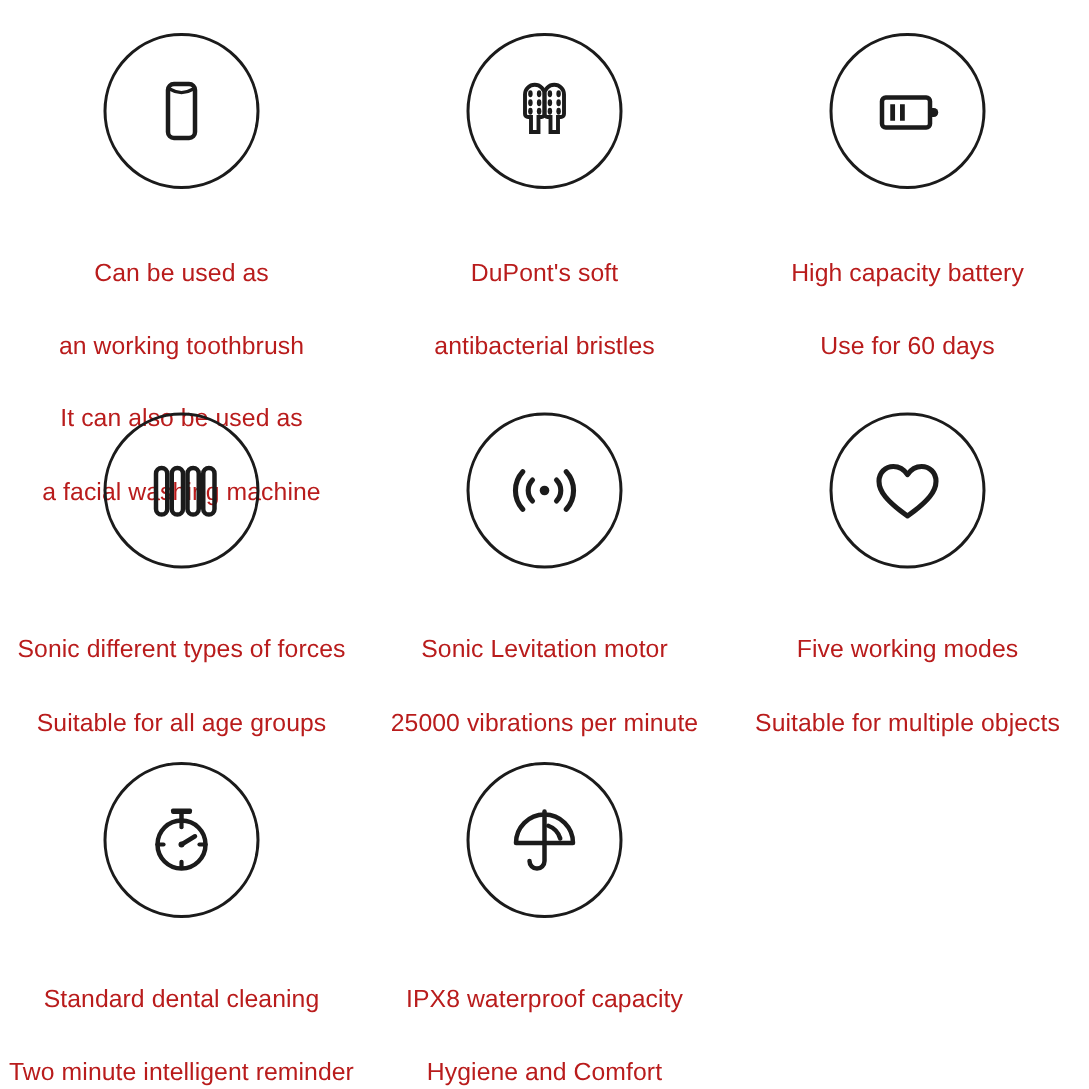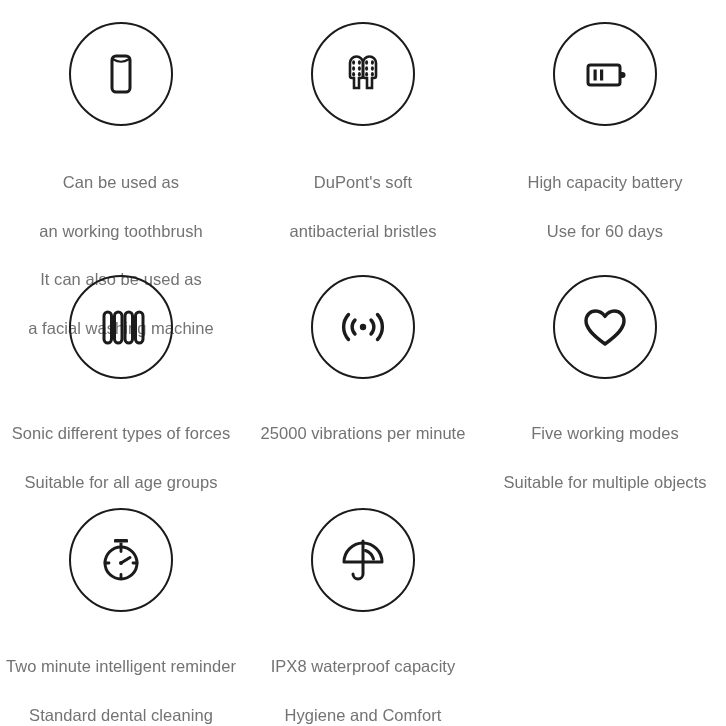--- a/index.html
+++ b/index.html
@@ -41,21 +41,21 @@
     flex: 0 0 auto;
   }
   .icon-circle svg {
     display: block;
   }
   .caption {
     margin-top: 20px;
     text-align: center;
     font-size: 16.5px;
     line-height: 1.47;
-    color: #737373;
+    color: #b91c1c;
     letter-spacing: 0.05px;
     white-space: pre-line;
     padding: 0 4px;
   }
   .caption-line {
     display: block;
   }
   
   .row-2 .caption { margin-top: 18px; }
   .row-3 .caption { margin-top: 18px; }
@@ -148,20 +148,21 @@
         <circle cx="29" cy="29" r="3.2" fill="#1b1b1b"></circle>
         <g fill="none" stroke="#1b1b1b" stroke-width="3.4" stroke-linecap="round">
           <path d="M21 22 a10 10 0 0 0 0 14"></path>
           <path d="M37 22 a10 10 0 0 1 0 14"></path>
           <path d="M14.5 16.5 a18.5 18.5 0 0 0 0 25"></path>
           <path d="M43.5 16.5 a18.5 18.5 0 0 1 0 25"></path>
         </g>
       </svg>
     </div>
     <div class="caption">
+      <span class="caption-line">Sonic Levitation motor</span>
       <span class="caption-line">25000 vibrations per minute</span>
     </div>
   </div>
 
   <div class="feature-cell row-3">
     <div class="icon-circle">
       <svg width="56" height="56" viewBox="0 0 56 56" aria-hidden="true">
         <path d="M28 45 C14 35 9 28.5 9 21.8 C9 16.1 13.3 12 18.6 12 C22.3 12 25.7 14 28 17.4 C30.3 14 33.7 12 37.4 12 C42.7 12 47 16.1 47 21.8 C47 28.5 42 35 28 45 Z" fill="none" stroke="#1b1b1b" stroke-width="3.4" stroke-linejoin="round"></path>
       </svg>
     </div>
@@ -181,22 +182,22 @@
           <line x1="29" y1="16.5" x2="29" y2="20.5"></line>
           <line x1="29" y1="43.5" x2="29" y2="47.5"></line>
           <line x1="13" y1="32" x2="17" y2="32"></line>
           <line x1="41" y1="32" x2="45" y2="32"></line>
         </g>
         <line x1="29" y1="32" x2="38" y2="26.5" stroke="#1b1b1b" stroke-width="3" stroke-linecap="round"></line>
         <circle cx="29" cy="32" r="2" fill="#1b1b1b"></circle>
       </svg>
     </div>
     <div class="caption">
+      <span class="caption-line">Standard dental cleaning</span>
       <span class="caption-line">Two minute intelligent reminder</span>
-      <span class="caption-line">Standard dental cleaning</span>
     </div>
   </div>
 
   <div class="feature-cell row-3">
     <div class="icon-circle">
       <svg width="58" height="58" viewBox="0 0 58 58" aria-hidden="true">
         <g fill="none" stroke="#1b1b1b" stroke-width="3" stroke-linecap="round" stroke-linejoin="round">
           <path d="M10 31 a19 19 0 0 1 38 0 z"></path>
           <line x1="29" y1="10" x2="29" y2="31"></line>
           <path d="M29 31 v12 a5 5 0 0 1 -10 0"></path>

